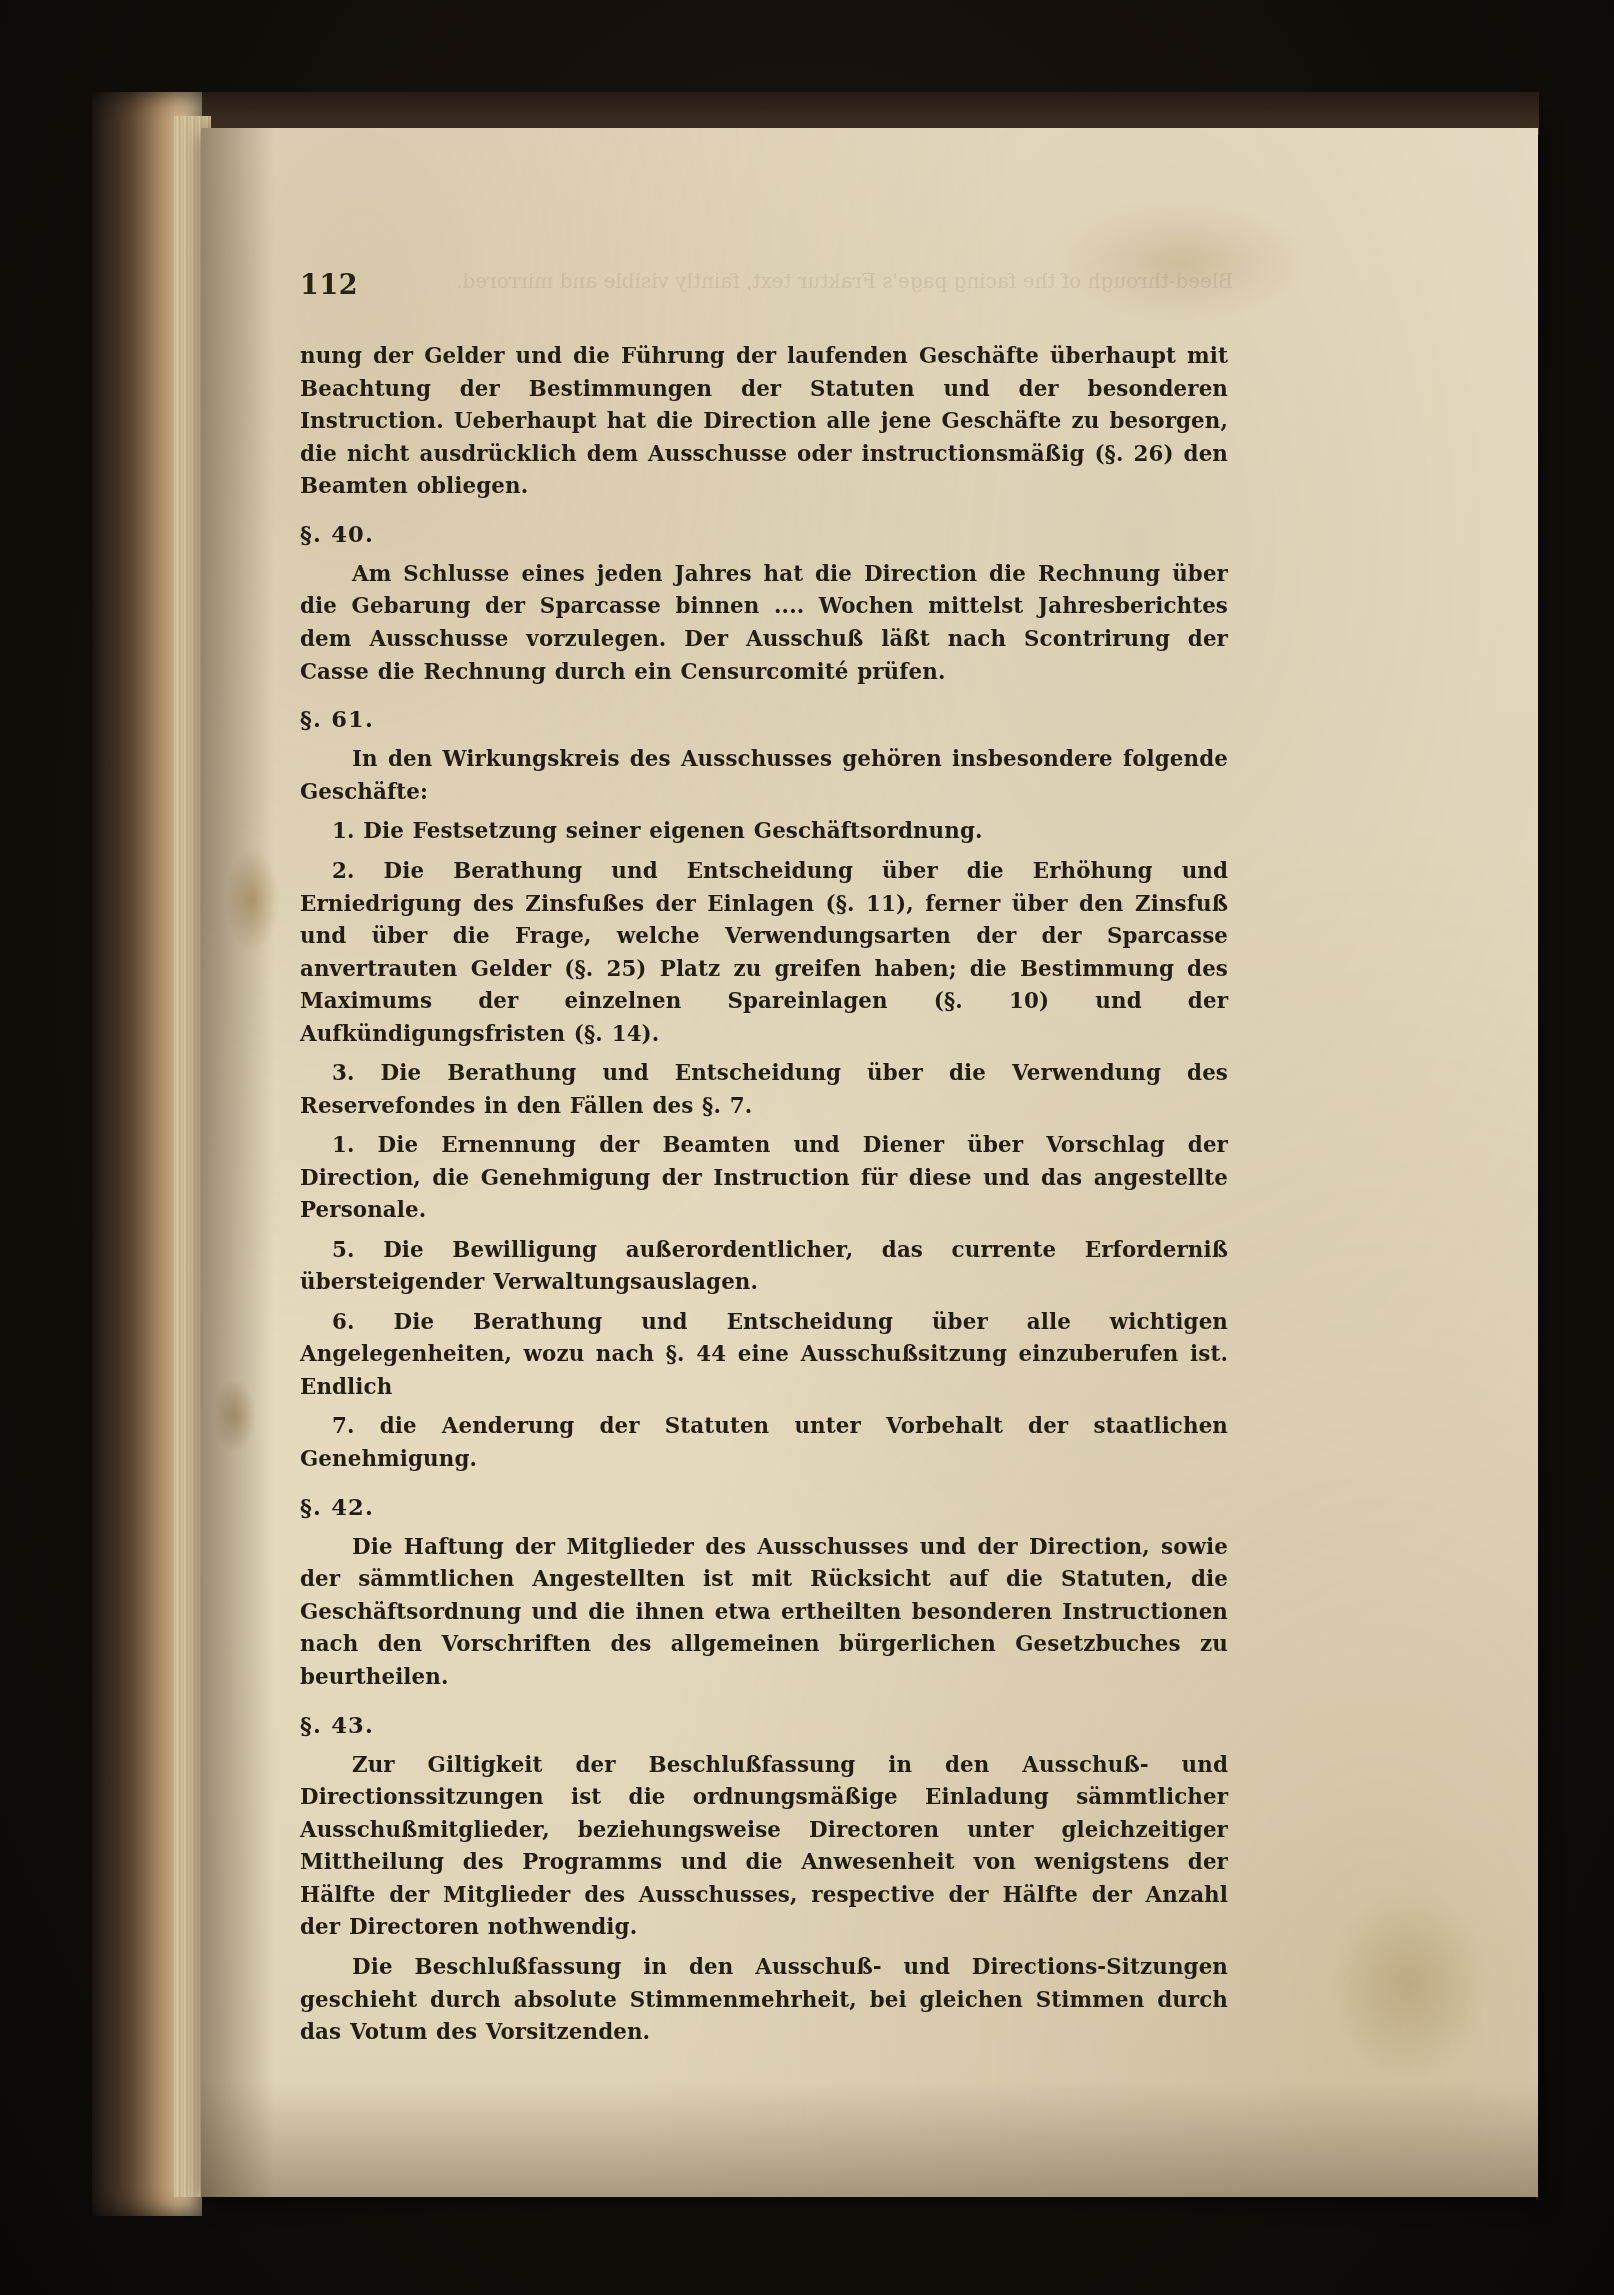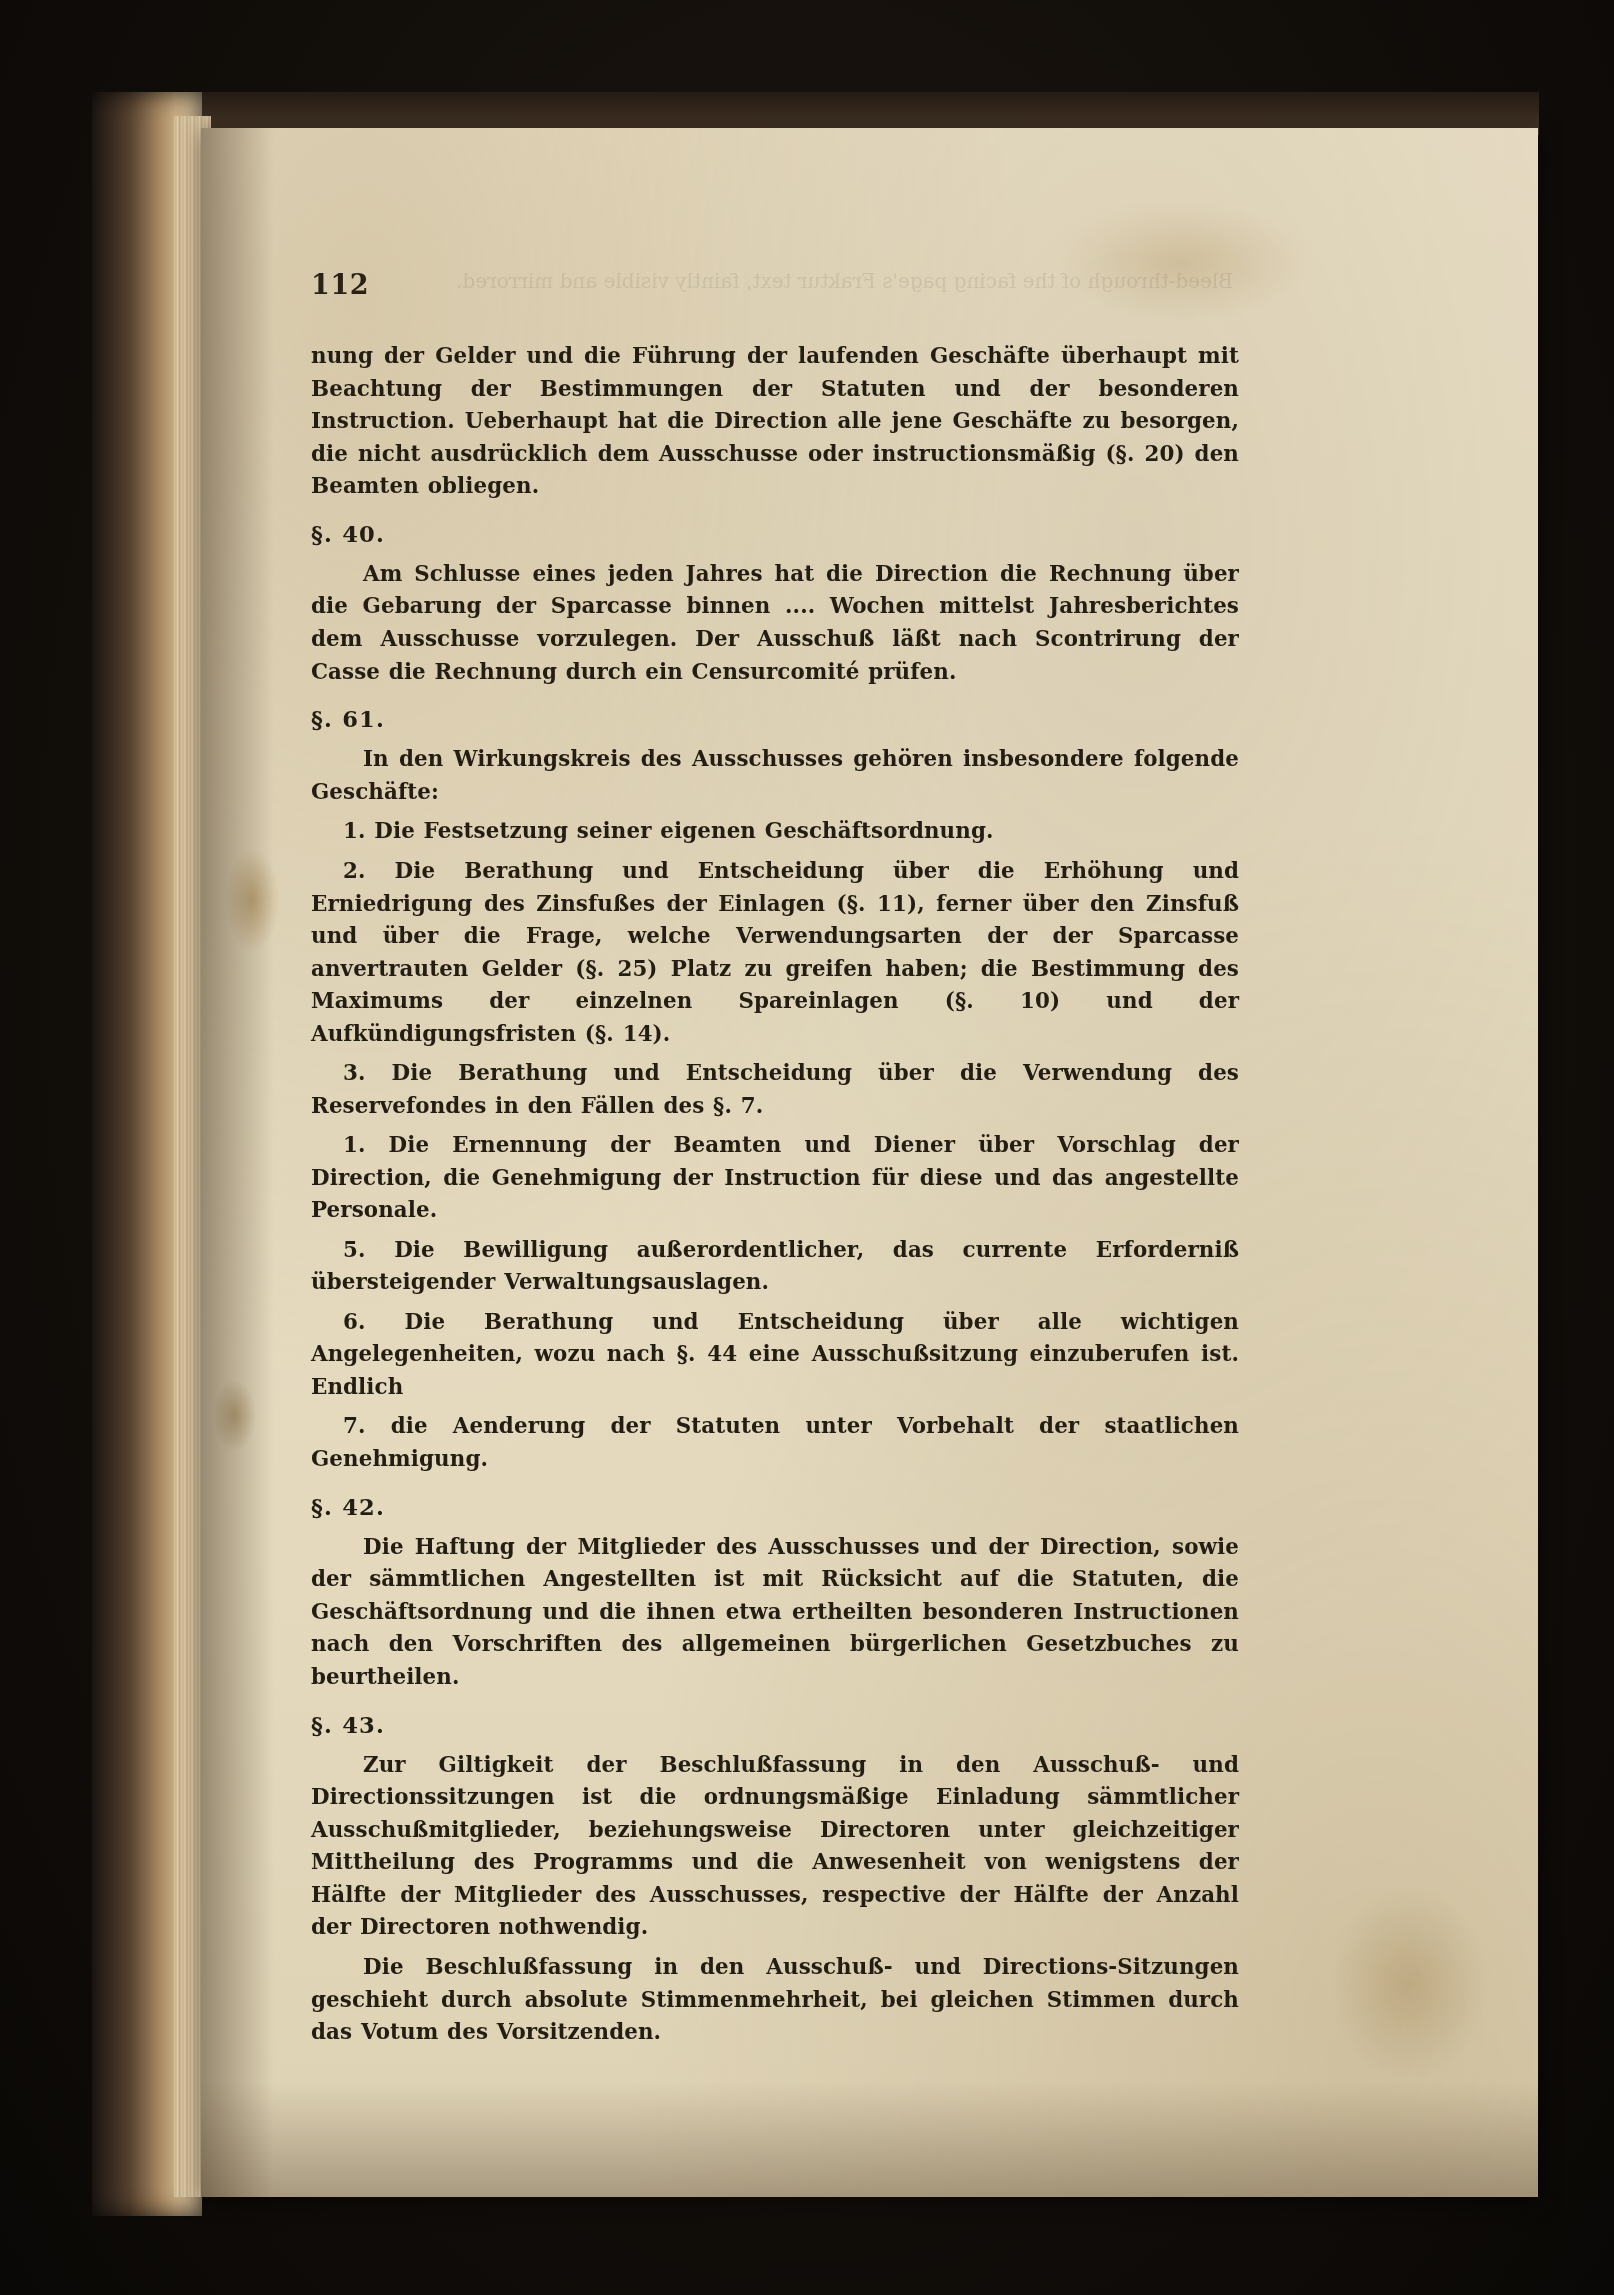--- a/index.html
+++ b/index.html
@@ -83,21 +83,21 @@
   .stain {
     position: absolute;
     border-radius: 50%;
     mix-blend-mode: multiply;
     pointer-events: none;
   }
 
   
   .text-col {
     position: absolute;
-    left: 311px;
+    left: 300px;
     top: 269px;
     width: 928px;
     color: #231c12;
   }
   .folio {
     font-family: "DejaVu Serif", serif;
     font-size: 27px;
     letter-spacing: 0.6px;
     color: #2a2217;
     margin: 0 0 40px 0;
@@ -182,21 +182,21 @@
 
 <div class="ghost">Bleed-through of the facing page's Fraktur text, faintly visible and mirrored.</div>
 
 <div class="page-shadow-left"></div>
 <div class="page-shadow-bottom"></div>
 
 <div class="text-col">
 
   <div class="folio fraktur">112</div>
 
-  <p class="para fraktur">nung der Gelder und die Führung der laufenden Geschäfte überhaupt mit Beachtung der Bestimmungen der Statuten und der besonderen Instruction. Ueberhaupt hat die Direction alle jene Geschäfte zu besorgen, die nicht ausdrücklich dem Ausschusse oder instructionsmäßig (§. 20) den Beamten obliegen.</p>
+  <p class="para fraktur">nung der Gelder und die Führung der laufenden Geschäfte überhaupt mit Beachtung der Bestimmungen der Statuten und der besonderen Instruction. Ueberhaupt hat die Direction alle jene Geschäfte zu besorgen, die nicht ausdrücklich dem Ausschusse oder instructionsmäßig (§. 26) den Beamten obliegen.</p>
 
   <div class="sec fraktur">§. 40.</div>
 
   <p class="para indent fraktur">Am Schlusse eines jeden Jahres hat die Direction die Rechnung über die Gebarung der Sparcasse binnen .... Wochen mittelst Jahresberichtes dem Ausschusse vorzulegen. Der Ausschuß läßt nach Scontrirung der Casse die Rechnung durch ein Censurcomité prüfen.</p>
 
   <div class="sec fraktur">§. 61.</div>
 
   <p class="para indent fraktur">In den Wirkungskreis des Ausschusses gehören insbesondere folgende Geschäfte:</p>
 
   <p class="para hang fraktur">1. Die Festsetzung seiner eigenen Geschäftsordnung.</p>

